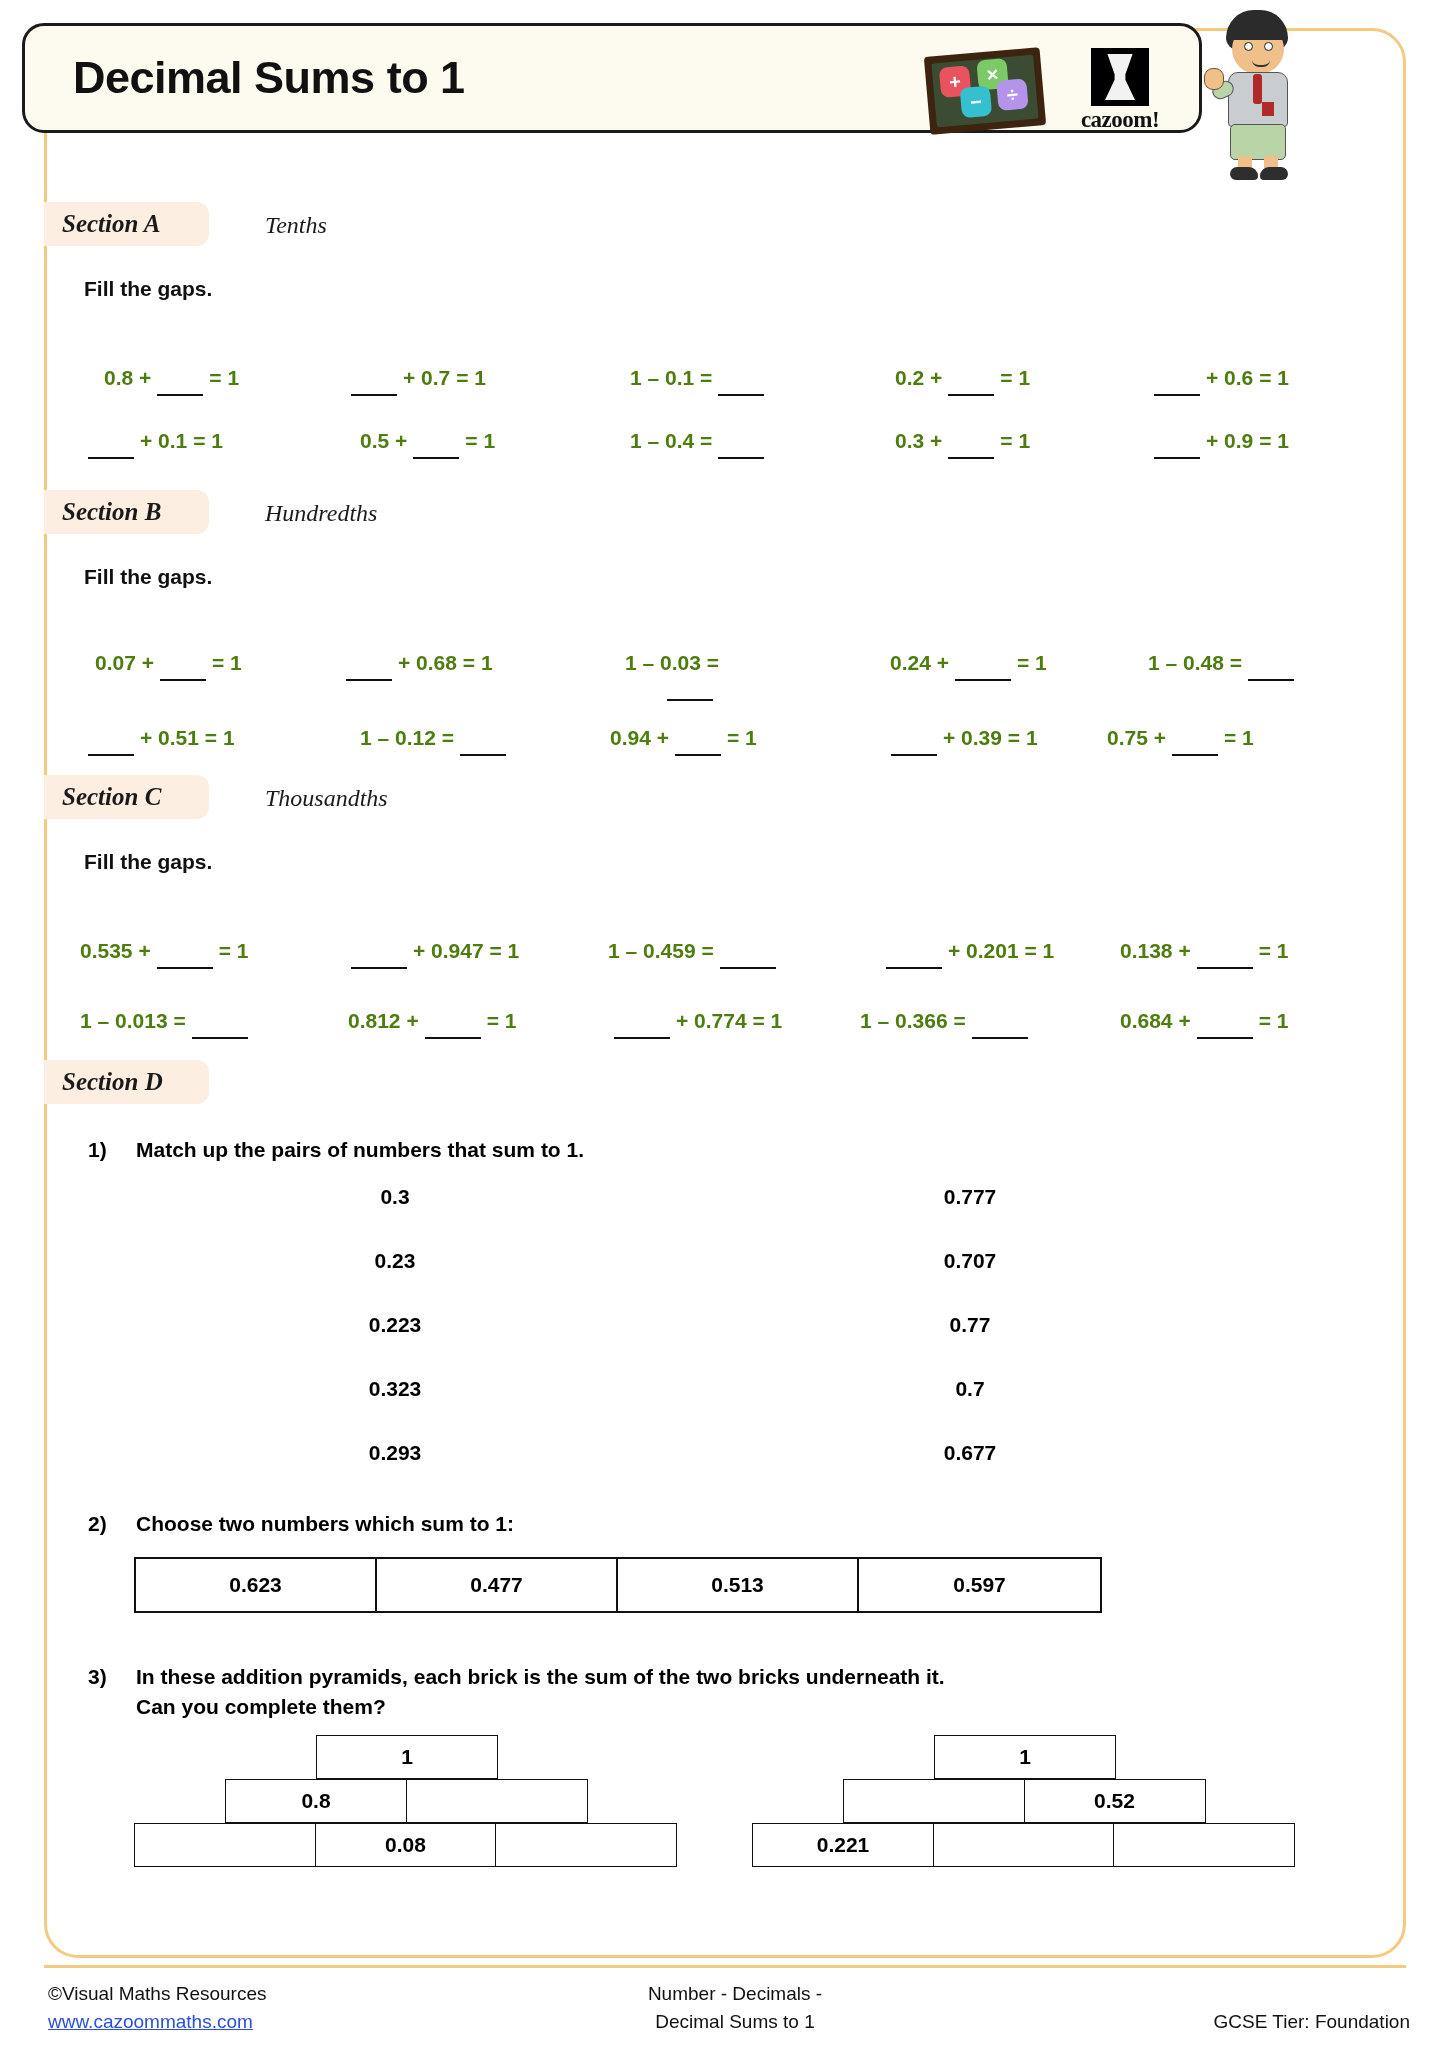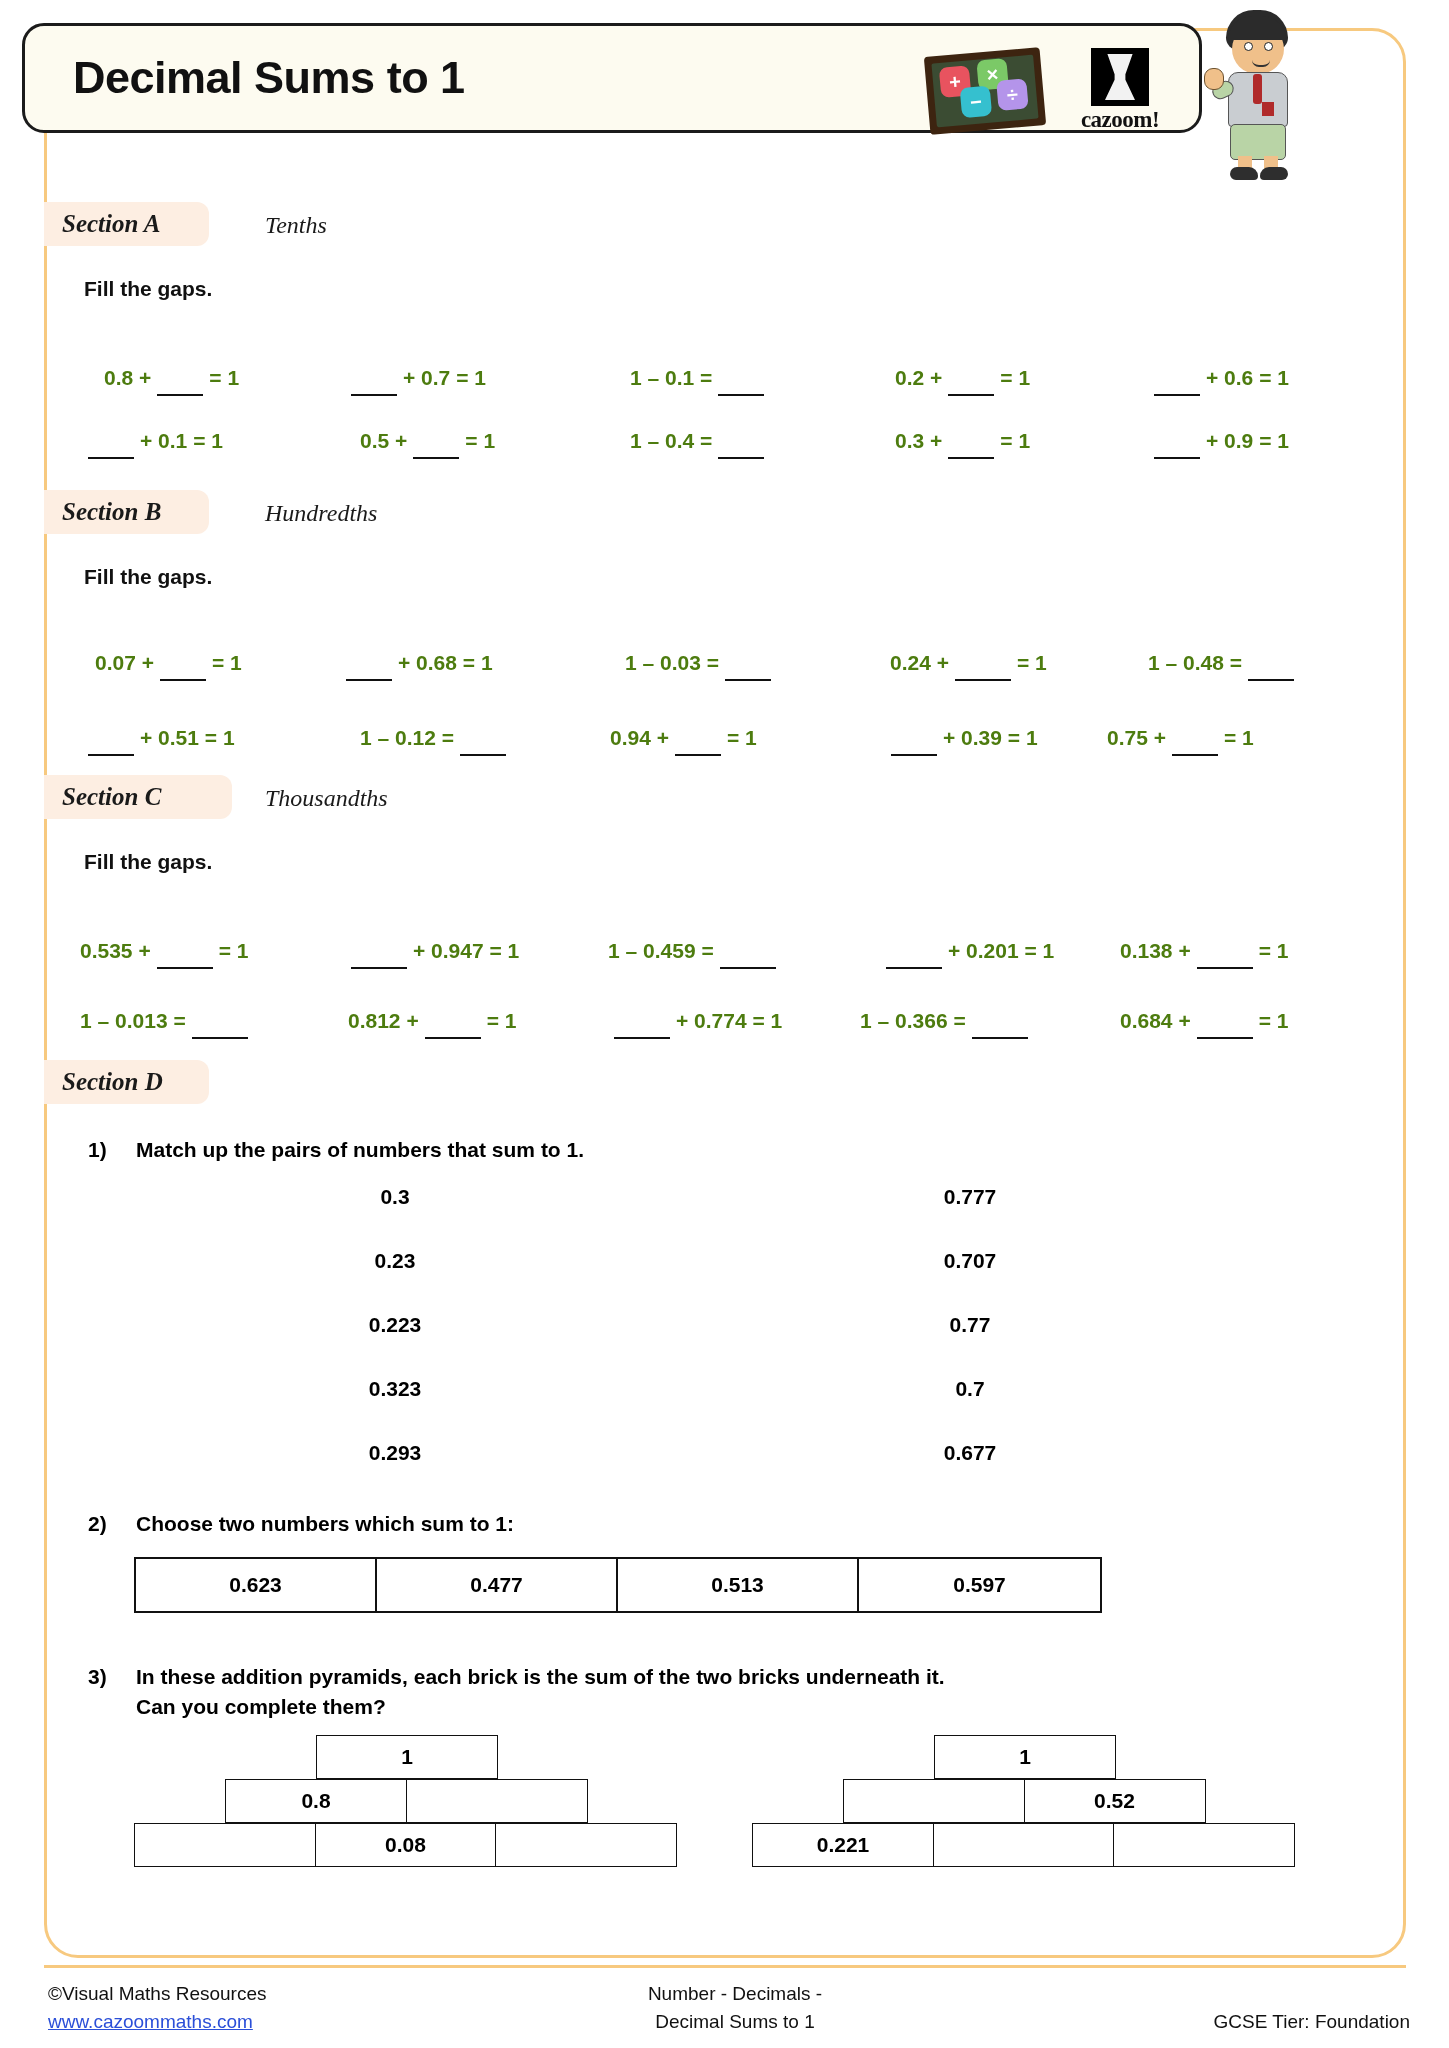--- a/index.html
+++ b/index.html
@@ -348,21 +348,21 @@
 
 <div class="eq" style="left:95px; top:630px;">
   <span class="tok">0.07 +</span>
   <span class="blank b-sm"></span>
   <span class="tok">= 1</span>
 </div>
 <div class="eq" style="left:340px; top:630px;">
   <span class="blank b-sm"></span>
   <span class="tok">+ 0.68 = 1</span>
 </div>
-<div class="eq" style="left:625px; top:630px;">
+<div class="eq" style="left:625px; top:630px;flex-direction:column;">
   <span class="tok">1 – 0.03 =</span>
   <span class="blank b-sm"></span>
 </div>
 <div class="eq" style="left:890px; top:630px;">
   <span class="tok">0.24 +</span>
   <span class="blank b-md"></span>
   <span class="tok">= 1</span>
 </div>
 <div class="eq" style="left:1148px; top:630px;">
   <span class="tok">1 – 0.48 =</span>
@@ -385,21 +385,21 @@
 <div class="eq" style="left:885px; top:705px;">
   <span class="blank b-sm"></span>
   <span class="tok">+ 0.39 = 1</span>
 </div>
 <div class="eq" style="left:1107px; top:705px;align-items:flex-end;">
   <span class="tok">0.75 +</span>
   <span class="blank b-sm"></span>
   <span class="tok">= 1</span>
 </div>
 
-<div class="sec-bar" style="left:44px; top:775px; width:188px;">
+<div class="sec-bar" style="left:44px; top:775px; width:165px;">
   <div class="sec-label">Section C</div>
 </div>
 <div class="sec-sub" style="left:265px; top:785px;">Thousandths</div>
 <div class="instr" style="left:84px; top:850px;">Fill the gaps.</div>
 
 <div class="eq" style="left:80px; top:918px;">
   <span class="tok">0.535 +</span>
   <span class="blank b-md"></span>
   <span class="tok">= 1</span>
 </div>

